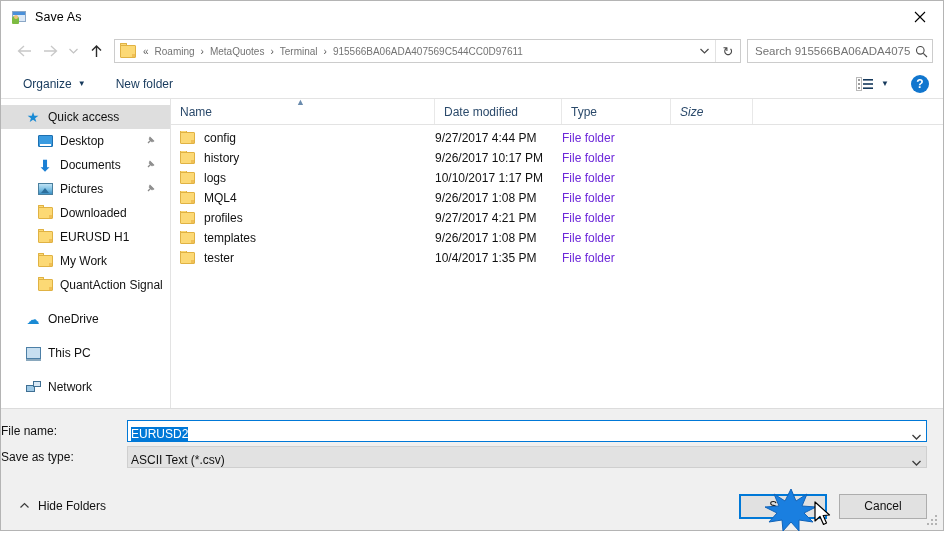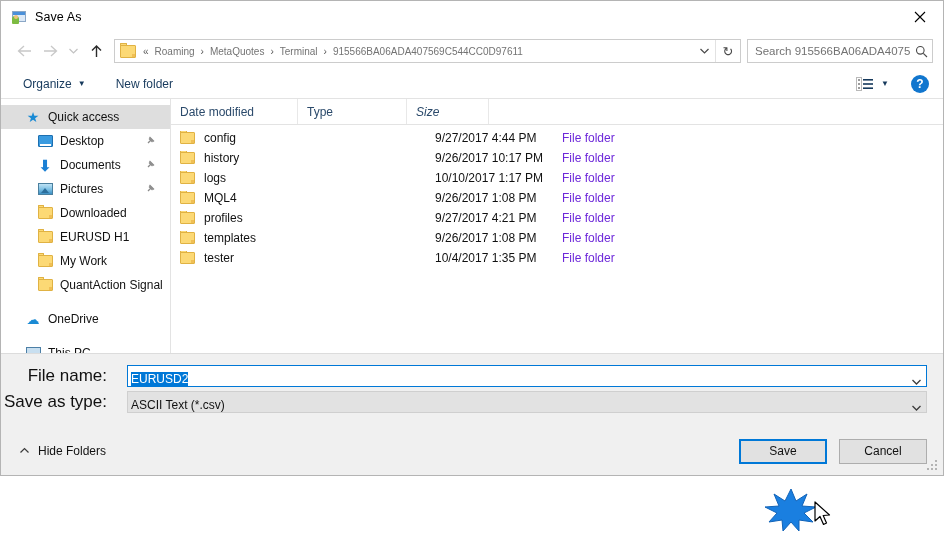--- a/index.html
+++ b/index.html
@@ -10,21 +10,21 @@
     width: 946px; height: 533px;
     font-family: "Liberation Sans", sans-serif;
     font-size: 12px;
     color: #000;
     overflow: hidden;
     -webkit-font-smoothing: antialiased;
   }
   .dialog {
     position: absolute;
     left: 0; top: 0;
-    width: 944px; height: 476px;
+    width: 944px; height: 531px;
     border: 1px solid #b4b4b4;
     background: #ffffff;
     box-sizing: border-box;
     display: flex;
     flex-direction: column;
   }
 
   
   .titlebar {
     height: 32px;
@@ -395,23 +395,22 @@
   .formrow {
     display: flex;
     align-items: center;
     height: 22px;
     margin-bottom: 4px;
     padding-right: 16px;
   }
   .formlabel {
     width: 126px;
     flex: 0 0 126px;
-    text-align: right;
     padding-right: 20px;
-    font-size: 17px;
+    font-size: 12px;
     color: #111;
     box-sizing: border-box;
   }
   .combo {
     flex: 1 1 auto;
     height: 22px;
     display: flex;
     align-items: flex-end;
     box-sizing: border-box;
     position: relative;
@@ -726,20 +725,24 @@
               <span class="n1"></span>
               <span class="n2"></span>
             </span>
         </span>
         <span class="ni-label">Network</span>
       </div>
     </div>
 
     <div class="filepane">
       <div class="colheader">
+        <div class="col col-name">
+          <span>Name</span>
+          <span class="sortcaret">▲</span>
+        </div>
         <div class="col col-date">
           <span>Date modified</span>
         </div>
         <div class="col col-type">
           <span>Type</span>
         </div>
         <div class="col col-size">
           <span>Size</span>
         </div>
         <div class="col col-blank"></div>

